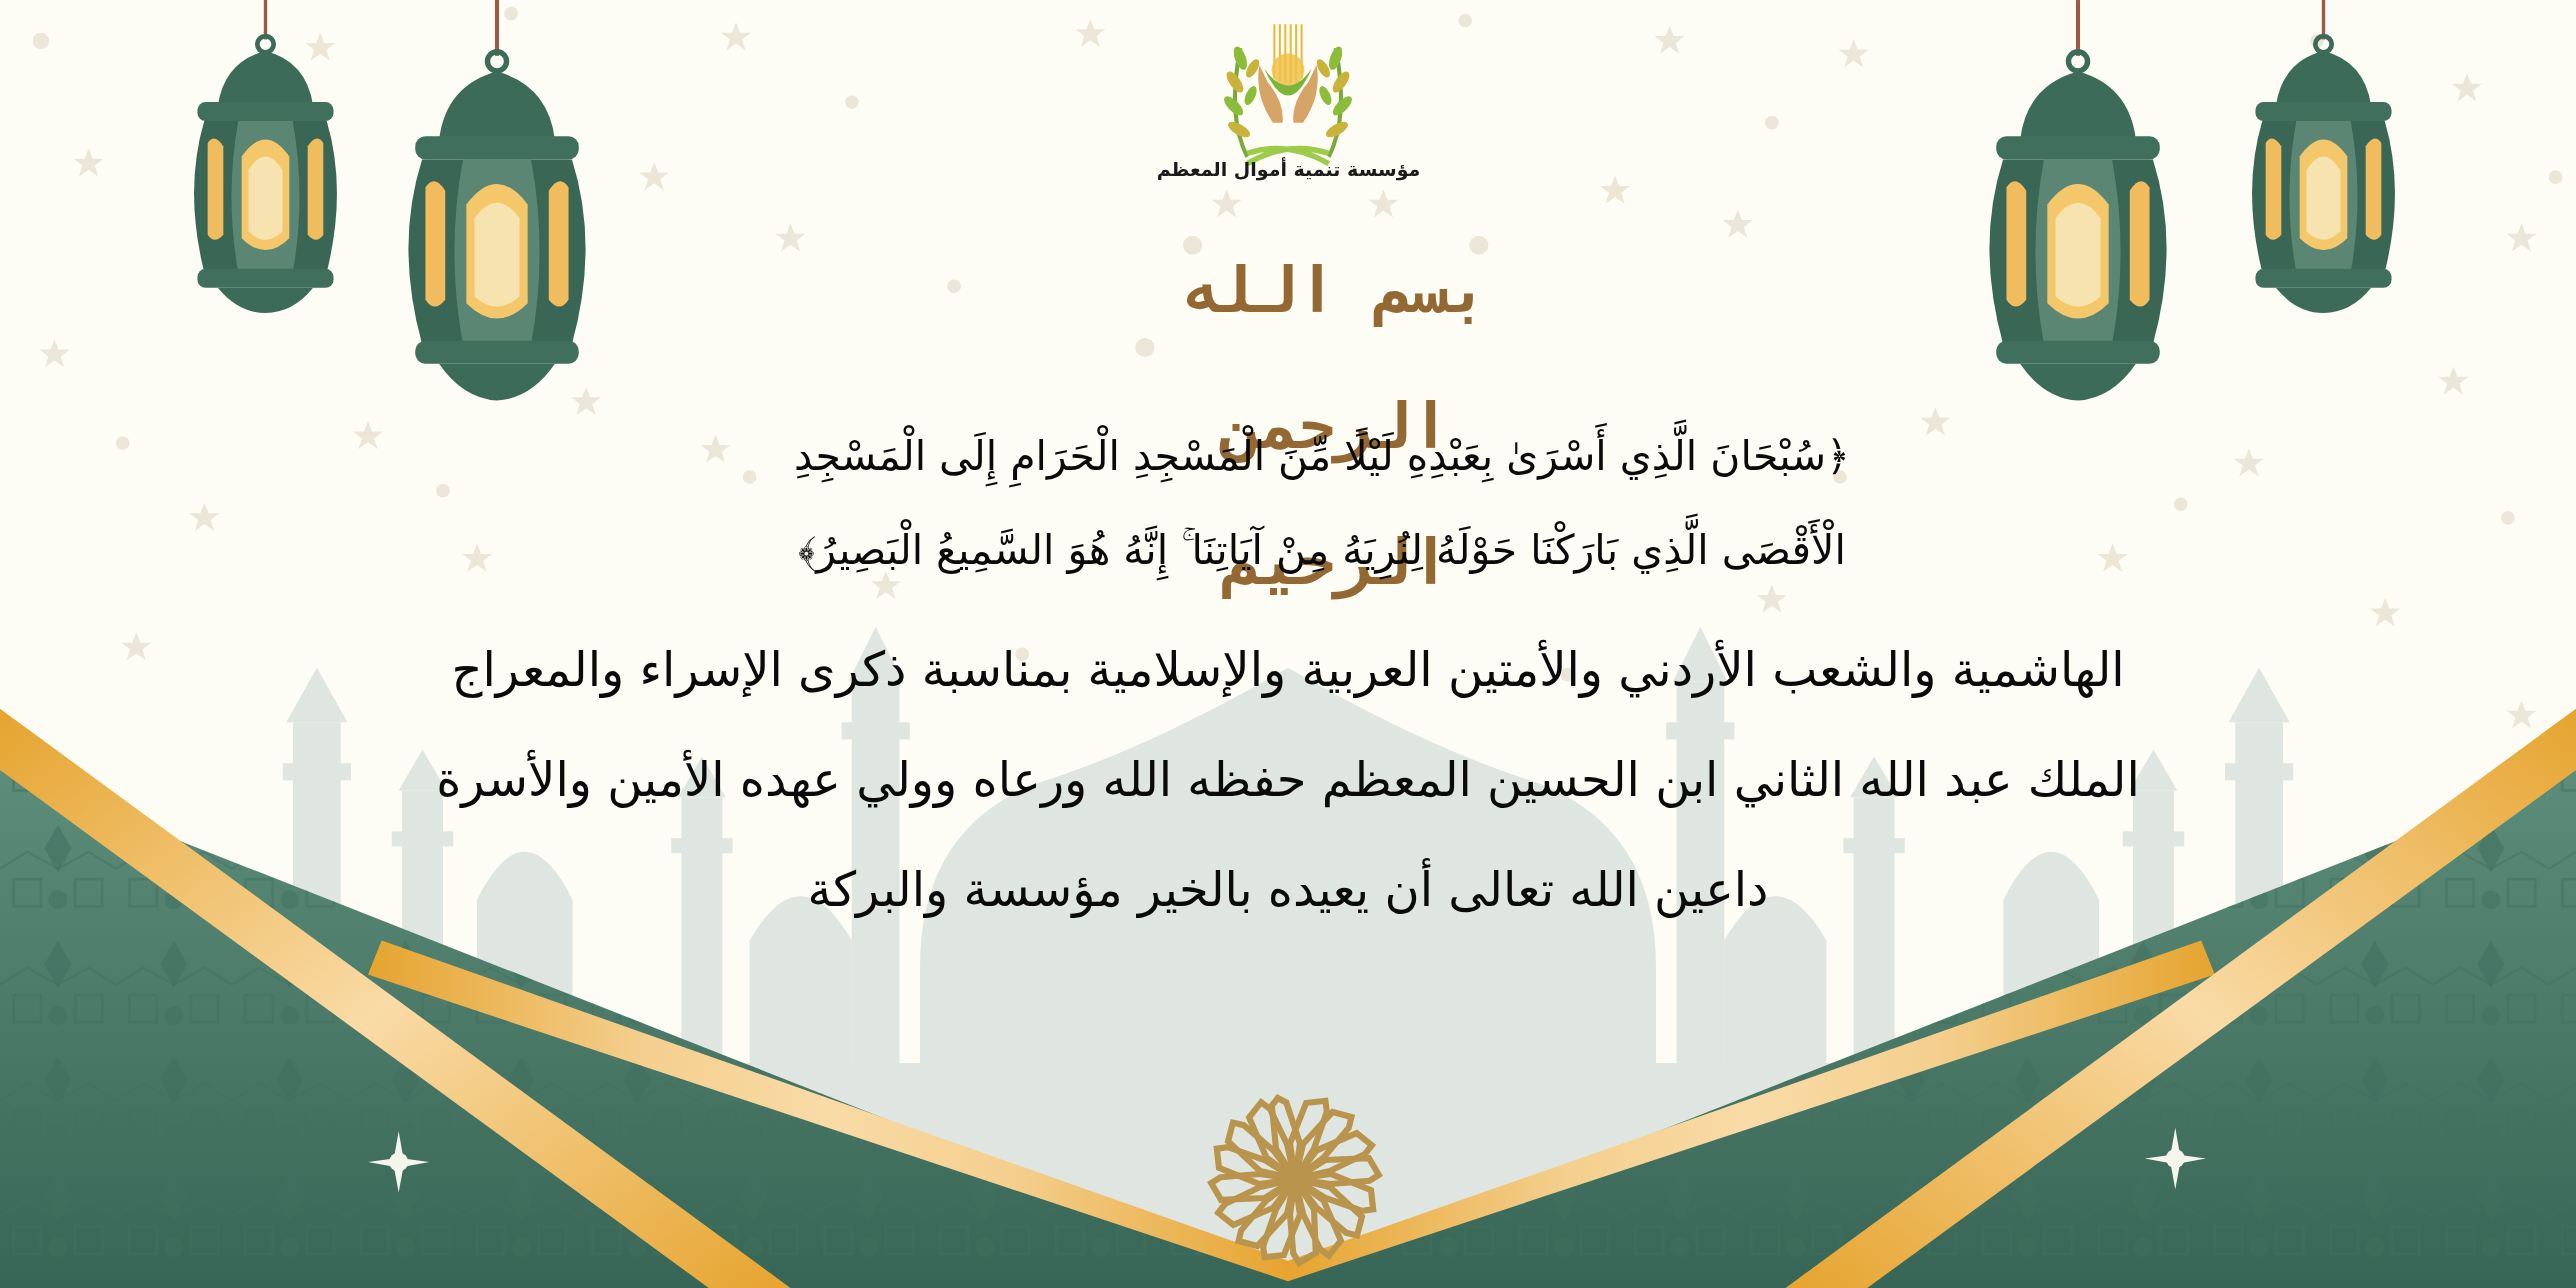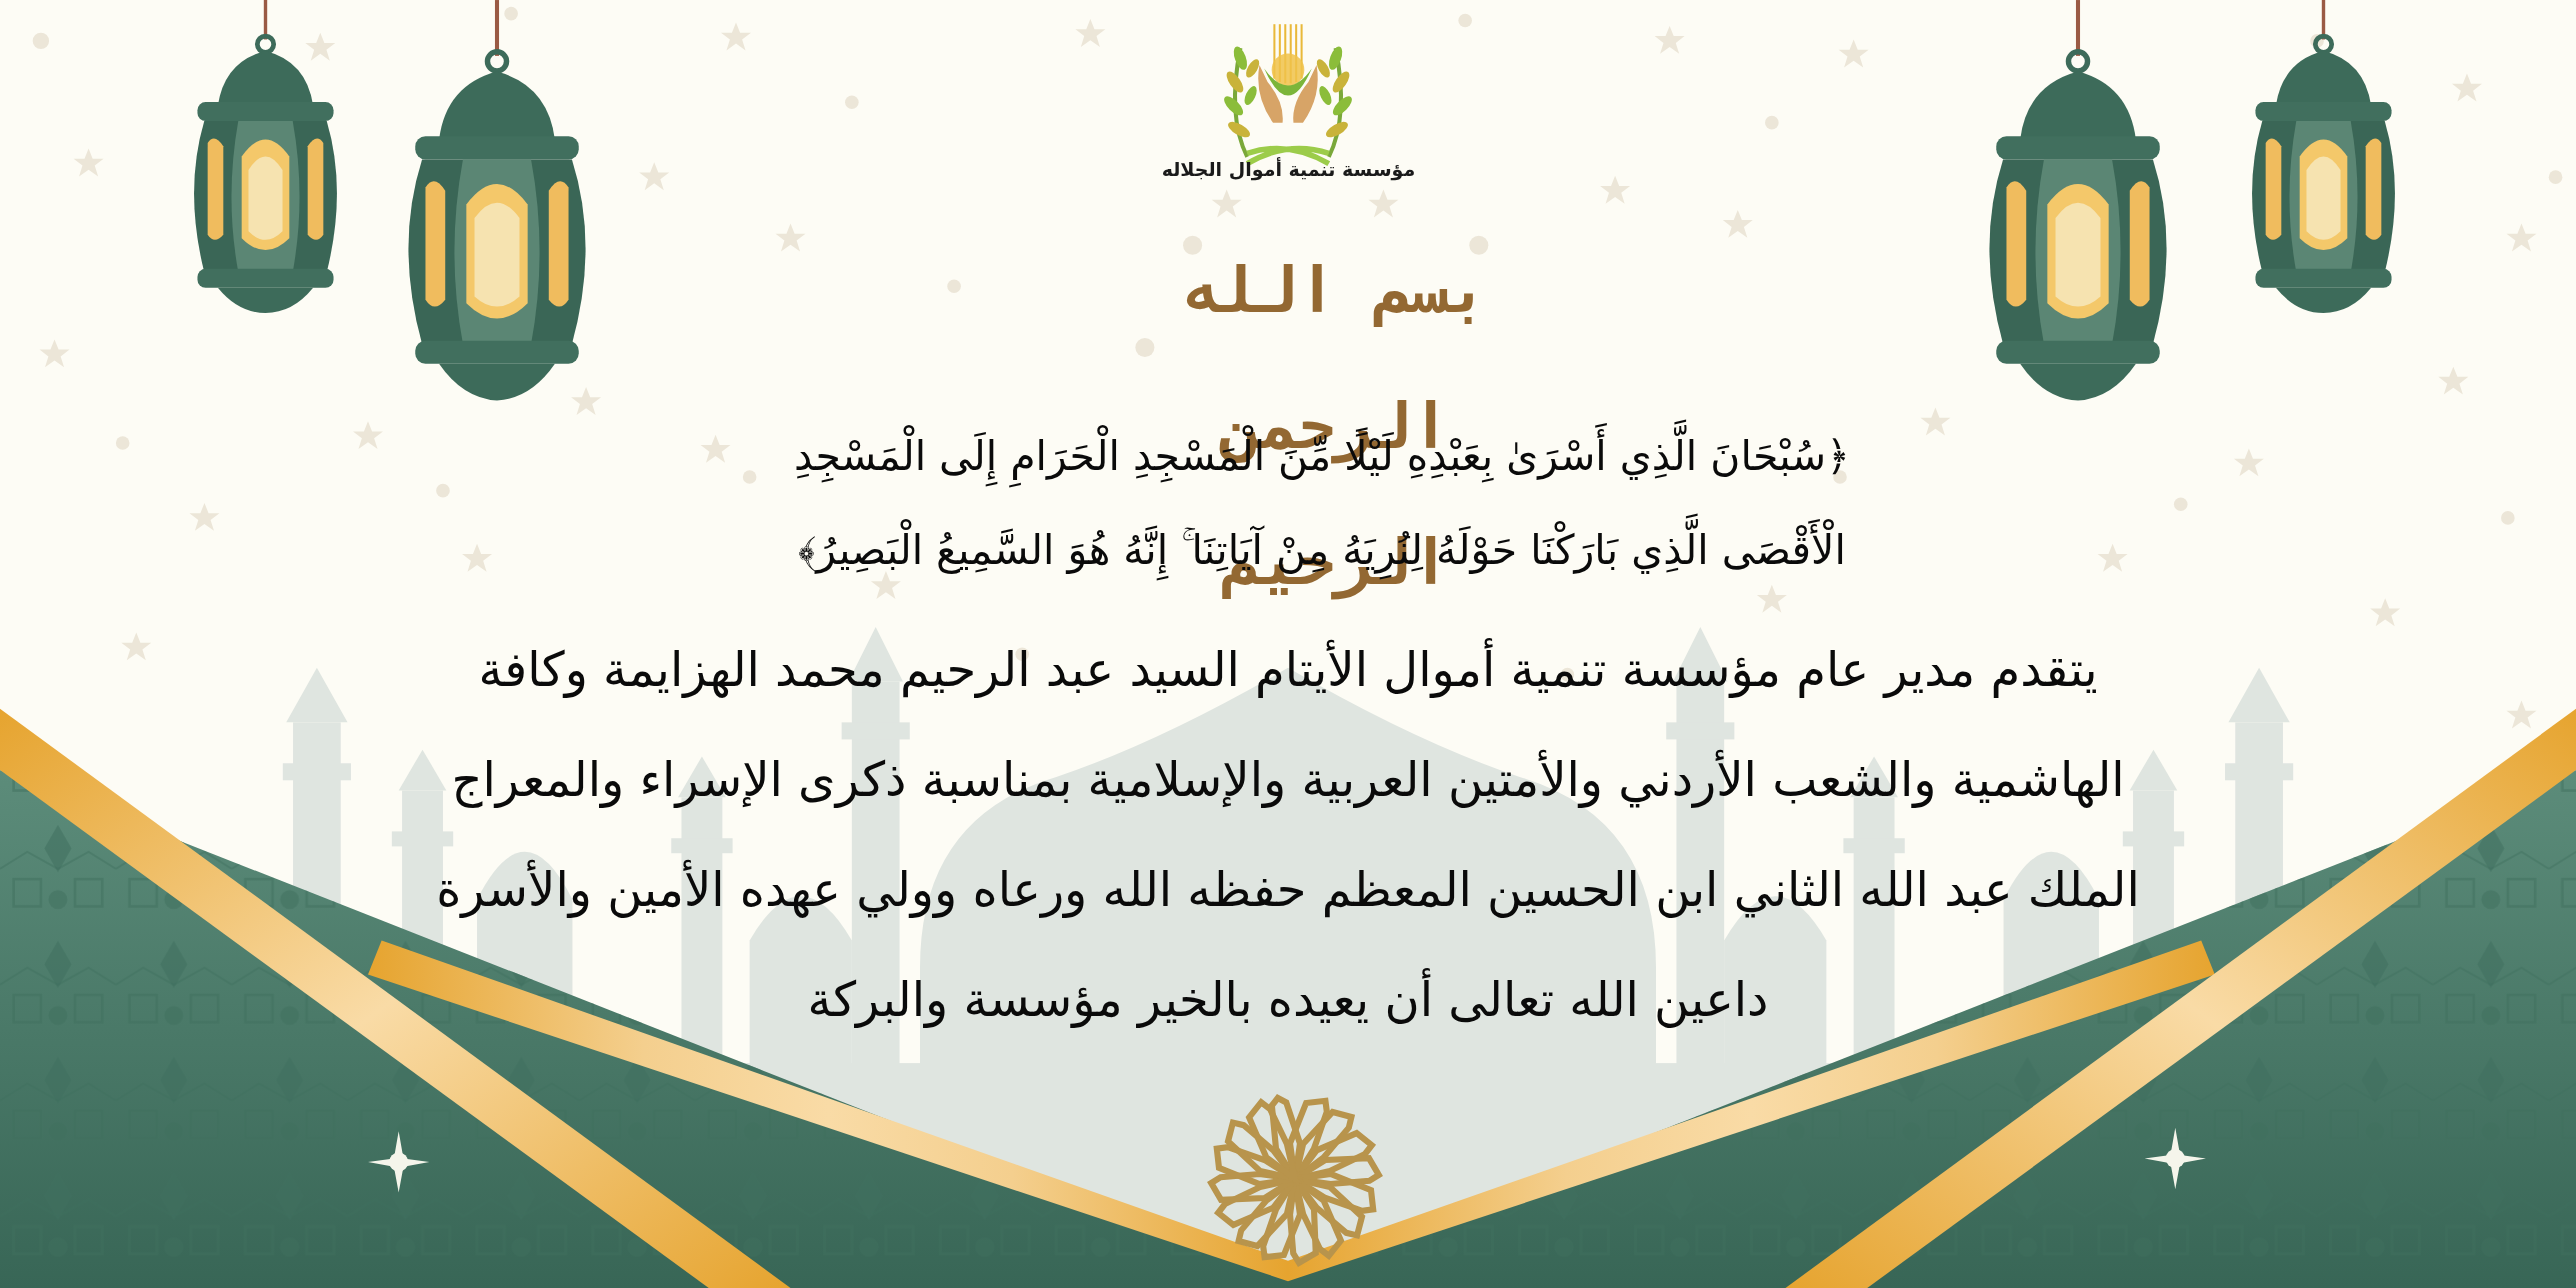--- a/index.html
+++ b/index.html
@@ -266,31 +266,30 @@
         <line x1="112" y1="5" x2="112" y2="90"></line>
         <line x1="120" y1="5" x2="120" y2="85"></line>
     </g>
     <circle cx="100" cy="72" r="24" fill="#f0c24a" opacity="0.85"></circle>
 
     <path d="M58,65 Q50,110 78,150 L92,150 Q95,120 70,90 Z" fill="#d7a467"></path>
     <path d="M142,65 Q150,110 122,150 L108,150 Q105,120 130,90 Z" fill="#d7a467"></path>
 
     <path d="M65,70 Q100,150 135,70 Q100,120 65,70 Z" fill="#7bb53a"></path>
   </svg>
-  <div class="logo-text">مؤسسة تنمية أموال الجلاله</div>
+  <div class="logo-text">مؤسسة تنمية أموال المعظم</div>
 
   <div class="basmala">بسم الله الرحمن الرحيم</div>
 
   <div class="verse">
     <span class="body-line">﴿سُبْحَانَ الَّذِي أَسْرَىٰ بِعَبْدِهِ لَيْلًا مِّنَ الْمَسْجِدِ الْحَرَامِ إِلَى الْمَسْجِدِ</span>
     <span class="body-line">الْأَقْصَى الَّذِي بَارَكْنَا حَوْلَهُ لِنُرِيَهُ مِنْ آيَاتِنَا ۚ إِنَّهُ هُوَ السَّمِيعُ الْبَصِيرُ﴾</span>
   </div>
 
   <div class="body-text">
-    <span class="body-line">يتقدم مدير عام مؤسسة تنمية أموال الأيتام السيد عبد الرحيم محمد الهزايمة وكافة</span>
     <span class="body-line">الهاشمية والشعب الأردني والأمتين العربية والإسلامية بمناسبة ذكرى الإسراء والمعراج</span>
     <span class="body-line">الملك عبد الله الثاني ابن الحسين المعظم حفظه الله ورعاه وولي عهده الأمين والأسرة</span>
     <span class="body-line">داعين الله تعالى أن يعيده بالخير مؤسسة والبركة</span>
   </div>
 
   <svg class="ornament" viewBox="-150 -150 300 300">
     <g fill="none" stroke="#b8944c" stroke-width="10" stroke-linejoin="miter">
       <g id="petal">
           <path d="M0,0 L-20,-55 L-12,-125 L0,-135 L12,-125 L20,-55 Z" transform="rotate(-12)"></path>
         </g>

